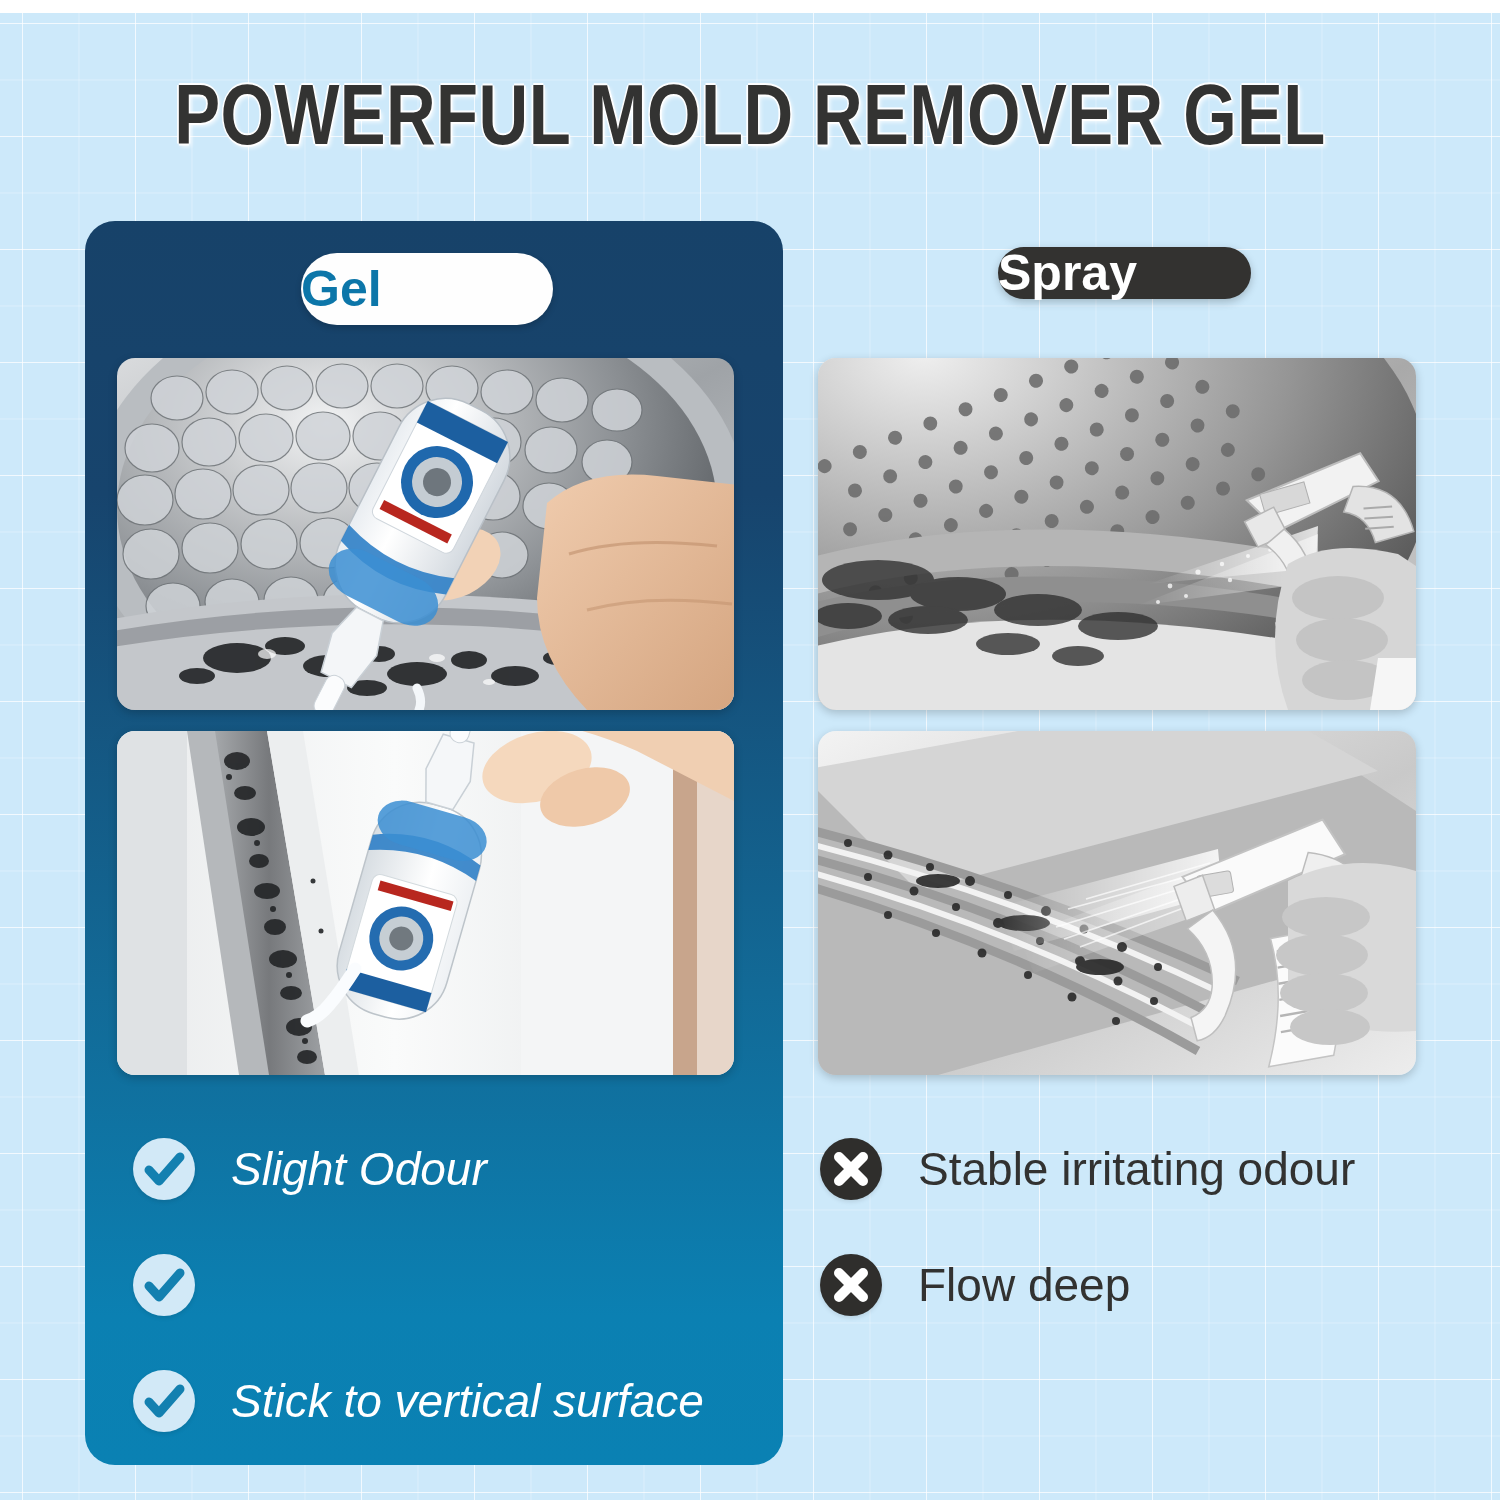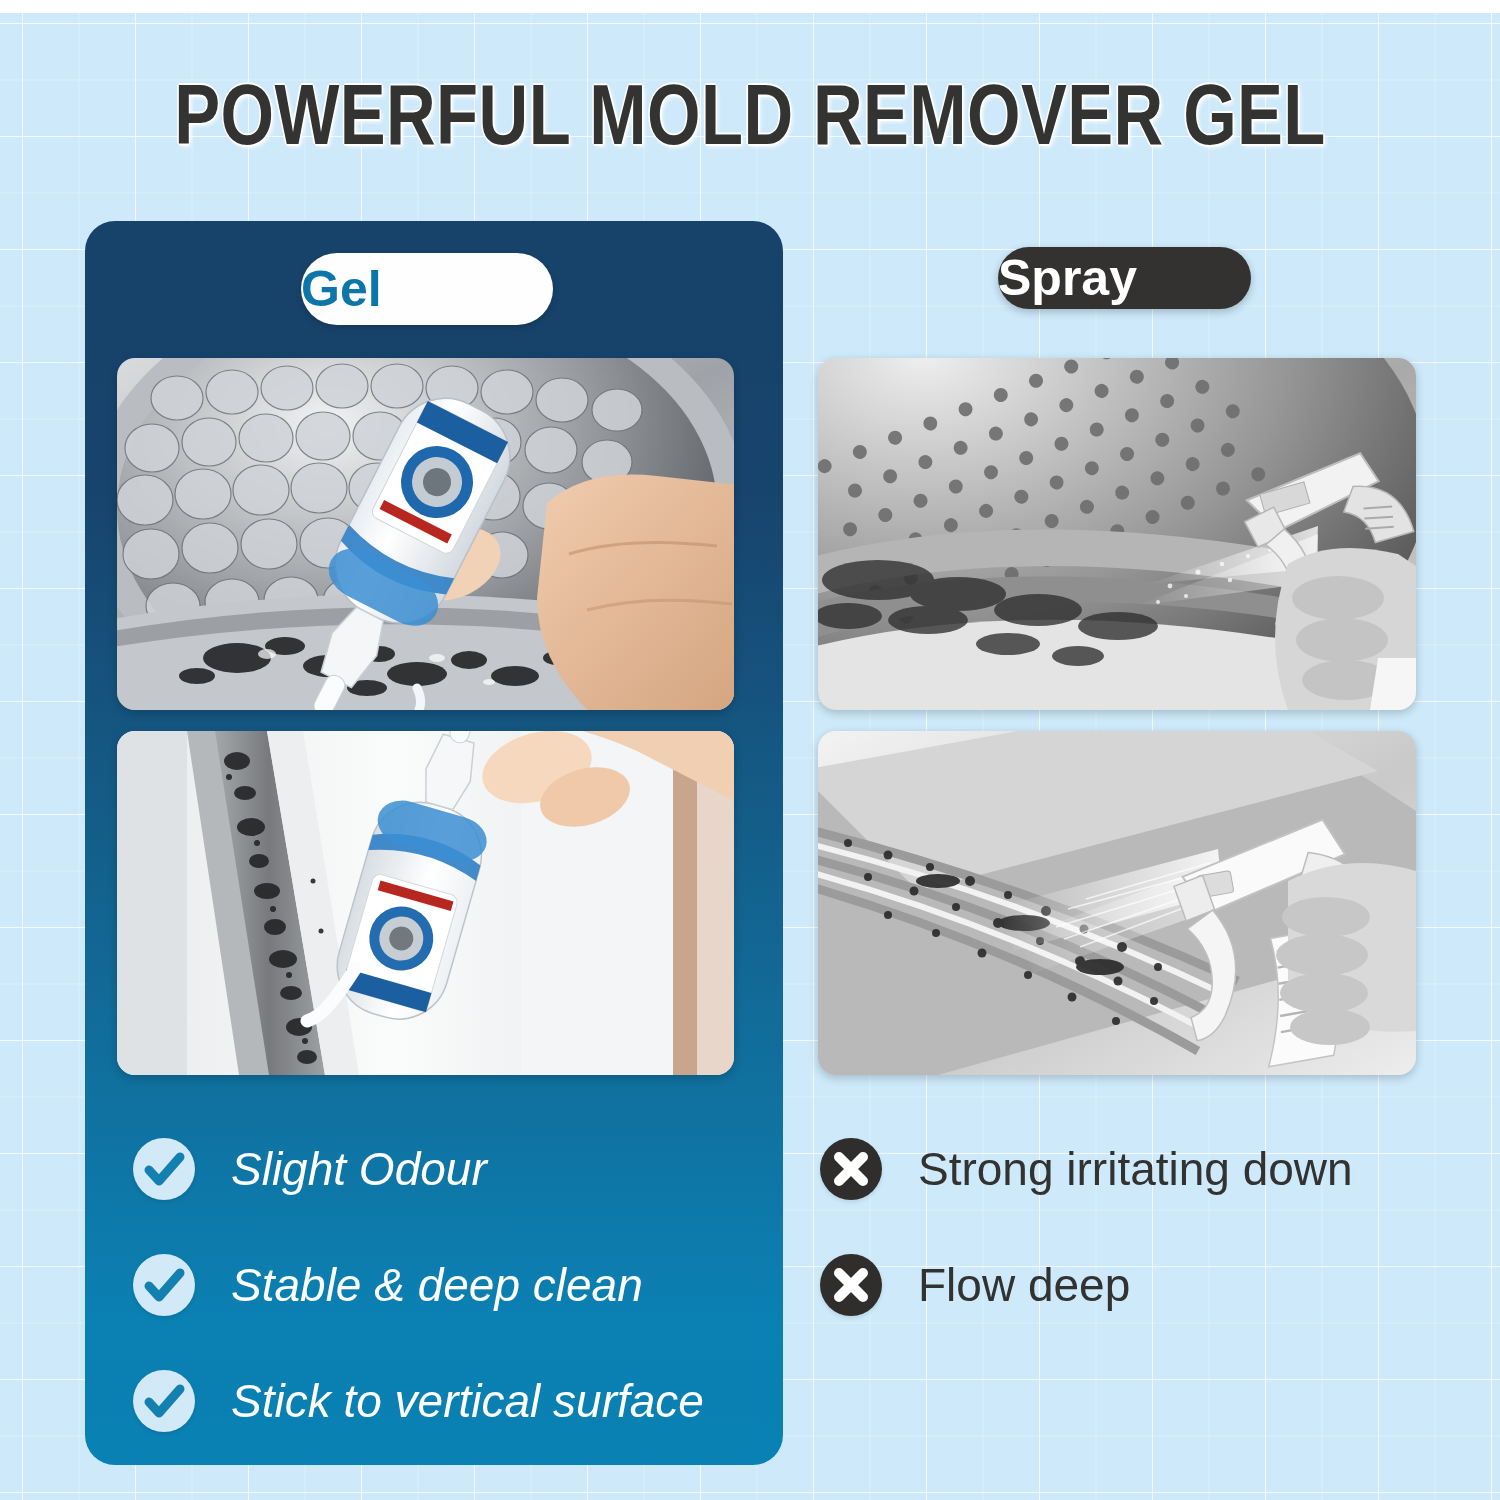--- a/index.html
+++ b/index.html
@@ -64,21 +64,21 @@
   .pill-gel {
     left: 301px; top: 240px;
     width: 252px; height: 72px;
     background: #fefefe;
     color: #0c76a9;
     font-size: 50px;
     box-shadow: 0 3px 6px rgba(0,0,0,.18);
   }
   .pill-spray {
     left: 998px; top: 234px;
-    width: 253px; height: 62px;
+    width: 253px; height: 52px;
     background: #333230;
     color: #ffffff;
     font-size: 50px;
     box-shadow: 0 3px 8px rgba(0,0,0,.22);
   }
 
   
   .photo {
     position: absolute;
     border-radius: 18px;
@@ -621,21 +621,20 @@
       </span>
       <span class="row-label label-light">Slight Odour</span>
     </div>
 
     <div class="row">
       <span class="badge badge-check">
         <svg viewBox="0 0 62 62">
             <path d="M16 32 L26 43 L47 19" fill="none" stroke="#1380b0" stroke-width="9" stroke-linecap="round" stroke-linejoin="round"></path>
           </svg>
       </span>
-      <span class="row-label label-light">Stable &amp; deep clean</span>
     </div>
 
     <div class="row">
       <span class="badge badge-check">
         <svg viewBox="0 0 62 62">
             <path d="M16 32 L26 43 L47 19" fill="none" stroke="#1380b0" stroke-width="9" stroke-linecap="round" stroke-linejoin="round"></path>
           </svg>
       </span>
       <span class="row-label label-light">Stick to vertical surface</span>
     </div>
@@ -643,21 +642,21 @@
   </div>
 
   <div class="list list-spray">
 
     <div class="row">
       <span class="badge badge-x">
         <svg viewBox="0 0 62 62">
             <path d="M19 19 L43 43 M43 19 L19 43" fill="none" stroke="#ffffff" stroke-width="10" stroke-linecap="round"></path>
           </svg>
       </span>
-      <span class="row-label label-dark">Strong irritating down</span>
+      <span class="row-label label-dark">Stable irritating odour</span>
     </div>
 
 
     <div class="row">
       <span class="badge badge-x">
         <svg viewBox="0 0 62 62">
             <path d="M19 19 L43 43 M43 19 L19 43" fill="none" stroke="#ffffff" stroke-width="10" stroke-linecap="round"></path>
           </svg>
       </span>
       <span class="row-label label-dark">Flow deep</span>

